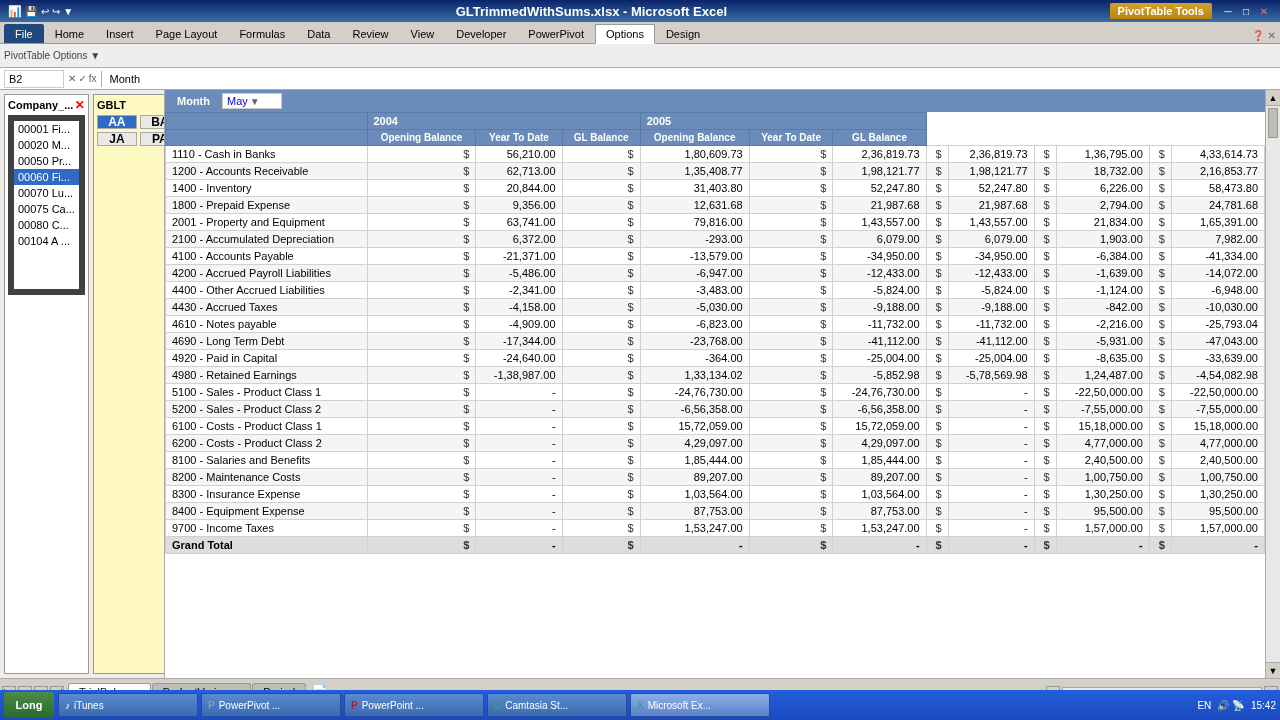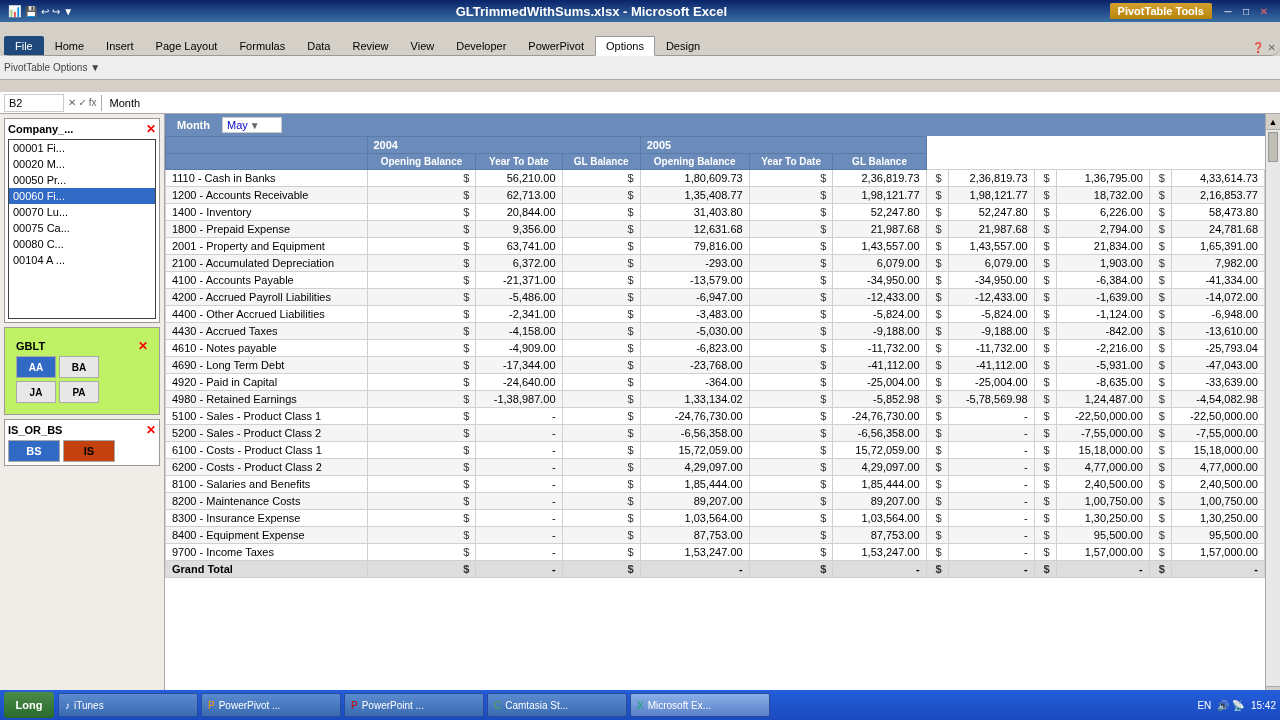--- a/index.html
+++ b/index.html
@@ -24,27 +24,26 @@
       background: linear-gradient(to bottom, #d4a030, #b8860b);
       padding: 2px 8px;
       color: white;
       font-size: 11px;
       font-weight: bold;
       border-radius: 2px 2px 0 0;
     }
 
     
     .ribbon-tabs {
-      height: 34px;
+      height: 22px;
       background: #d4d0c8;
       display: flex;
       align-items: flex-end;
       padding: 0 4px;
       border-bottom: 1px solid #999;
-      border-radius: 9px;
     }
     .ribbon-tab {
       padding: 3px 10px;
       font-size: 11px;
       cursor: pointer;
       background: #d4d0c8;
       border: 1px solid transparent;
       border-bottom: none;
     }
     .ribbon-tab.active {
@@ -71,21 +70,20 @@
 
     
     .formula-bar {
       height: 22px;
       background: white;
       display: flex;
       align-items: center;
       border-bottom: 1px solid #aaa;
       padding: 0 4px;
       gap: 4px;
-      margin-top: 12px;
     }
     .cell-ref {
       width: 60px;
       background: white;
       border: 1px solid #ccc;
       padding: 1px 4px;
       font-size: 11px;
       height: 18px;
     }
     .formula-icons { display: flex; gap: 2px; color: #666; font-size: 10px; }
@@ -101,21 +99,21 @@
       height: calc(720px - 22px - 22px - 24px - 22px - 22px - 20px);
     }
 
     
     .left-panel {
       width: 165px;
       background: #f0ede8;
       border-right: 1px solid #aaa;
       padding: 4px;
       display: flex;
-      flex-direction: column;
+      flex-direction: row;
       gap: 4px;
       overflow: hidden;
     }
 
     .filter-box {
       background: white;
       border: 1px solid #999;
       padding: 3px;
     }
     .filter-header {
@@ -125,54 +123,54 @@
       margin-bottom: 3px;
     }
     .filter-title { font-weight: bold; font-size: 11px; }
     .filter-close {
       color: red;
       font-weight: bold;
       cursor: pointer;
       font-size: 12px;
     }
     .filter-list {
-      border: 1px solid #404040;
+      border: 6px solid #404040;
       height: 180px;
       overflow-y: auto;
     }
     .filter-item {
       padding: 2px 4px;
       cursor: pointer;
       font-size: 11px;
       white-space: nowrap;
       overflow: hidden;
       text-overflow: ellipsis;
     }
     .filter-item.selected {
       background: #316ac5;
       color: white;
     }
 
     .gblt-box {
-      background: #bef264;
+      background: #fef9c3;
       border: 1px solid #999;
-      padding: 11px;
+      padding: 3px;
     }
     .toggle-buttons {
       display: flex;
       gap: 3px;
       margin-top: 3px;
     }
     .toggle-btn {
       width: 40px;
-      height: 22px;
+      height: 14px;
       border: 1px solid #aaa;
       background: #e8e8e8;
       cursor: pointer;
-      font-size: 10px;
+      font-size: 12px;
       font-weight: bold;
       display: flex;
       align-items: center;
       justify-content: center;
     }
     .toggle-btn.active { background: #316ac5; color: white; }
 
     .isorbs-box {
       background: white;
       border: 1px solid #999;
@@ -638,21 +636,21 @@
               <td class="num-cell">-4,158.00</td>
               <td class="dollar-cell">$</td>
               <td class="num-cell">-5,030.00</td>
               <td class="dollar-cell">$</td>
               <td class="num-cell">-9,188.00</td>
               <td class="dollar-cell">$</td>
               <td class="num-cell">-9,188.00</td>
               <td class="dollar-cell">$</td>
               <td class="num-cell">-842.00</td>
               <td class="dollar-cell">$</td>
-              <td class="num-cell">-13,610.00</td>
+              <td class="num-cell">-10,030.00</td>
             </tr>
             <tr>
               <td class="row-label">4610 - Notes payable</td>
               <td class="dollar-cell">$</td>
               <td class="num-cell">-4,909.00</td>
               <td class="dollar-cell">$</td>
               <td class="num-cell">-6,823.00</td>
               <td class="dollar-cell">$</td>
               <td class="num-cell">-11,732.00</td>
               <td class="dollar-cell">$</td>

